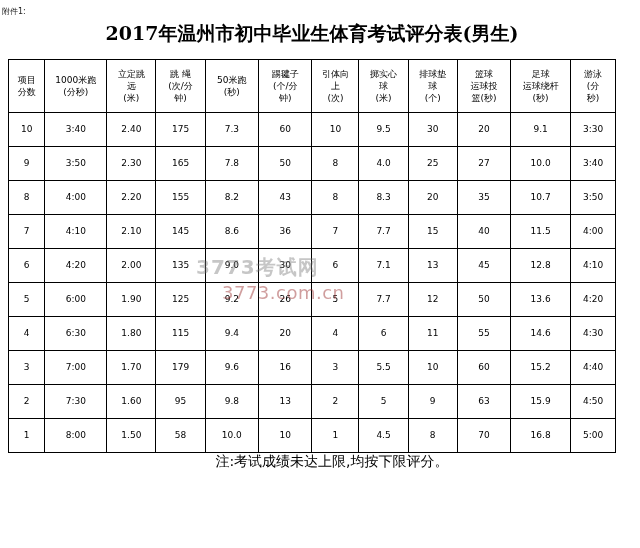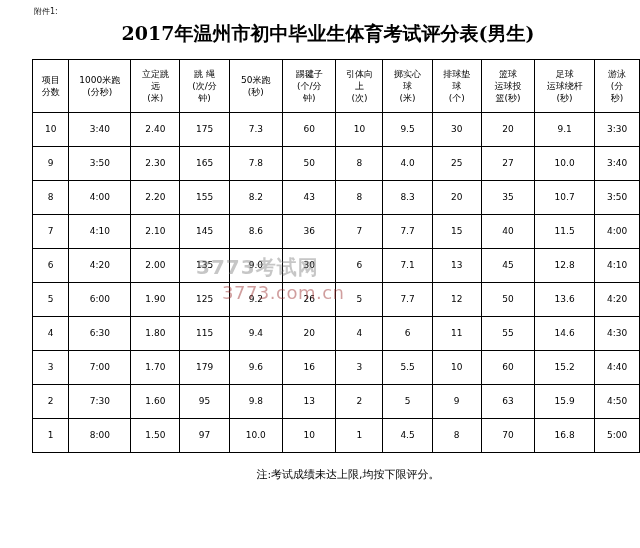--- a/index.html
+++ b/index.html
@@ -13,21 +13,21 @@
     font-family: "DejaVu Sans", "Liberation Sans", sans-serif;
     color: #000000;
     position: relative;
     overflow: hidden;
   }
   .page {
     width: 640px;
     height: 548px;
     position: relative;
     box-sizing: border-box;
-    padding: 6px 16px 0 32px;
+    padding: 6px 16px 0 0;
   }
   .attachment {
     font-size: 8px;
     color: #222;
     margin: 0 0 2px 2px;
     letter-spacing: 0px;
   }
   .doc-title {
     text-align: center;
     font-family: "DejaVu Serif", "Liberation Serif", serif;
@@ -53,22 +53,22 @@
     line-height: 1.35;
     color: #000;
   }
   
   tr.hrow1 td { height: 20px; }
   tr.hrow2 td { height: 52px; }
   tr.hrow2 td .ln { display: block; }
   tr.body td { height: 33px; }
   .note {
     text-align: center;
-    font-size: 11px;
-    margin-top: 14px;
+    font-size: 14px;
+    margin-top: 0;
     color: #000;
     padding-left: 40px;
   }
   
   .watermark {
     position: absolute;
     left: 0;
     top: 0;
     width: 640px;
     height: 548px;
@@ -303,21 +303,21 @@
         <td>5</td>
         <td>9</td>
         <td>63</td>
         <td>15.9</td>
         <td>4:50</td>
       </tr>
       <tr class="body">
         <td>1</td>
         <td>8:00</td>
         <td>1.50</td>
-        <td>97</td>
+        <td>58</td>
         <td>10.0</td>
         <td>10</td>
         <td>1</td>
         <td>4.5</td>
         <td>8</td>
         <td>70</td>
         <td>16.8</td>
         <td>5:00</td>
       </tr>
     </tbody>

